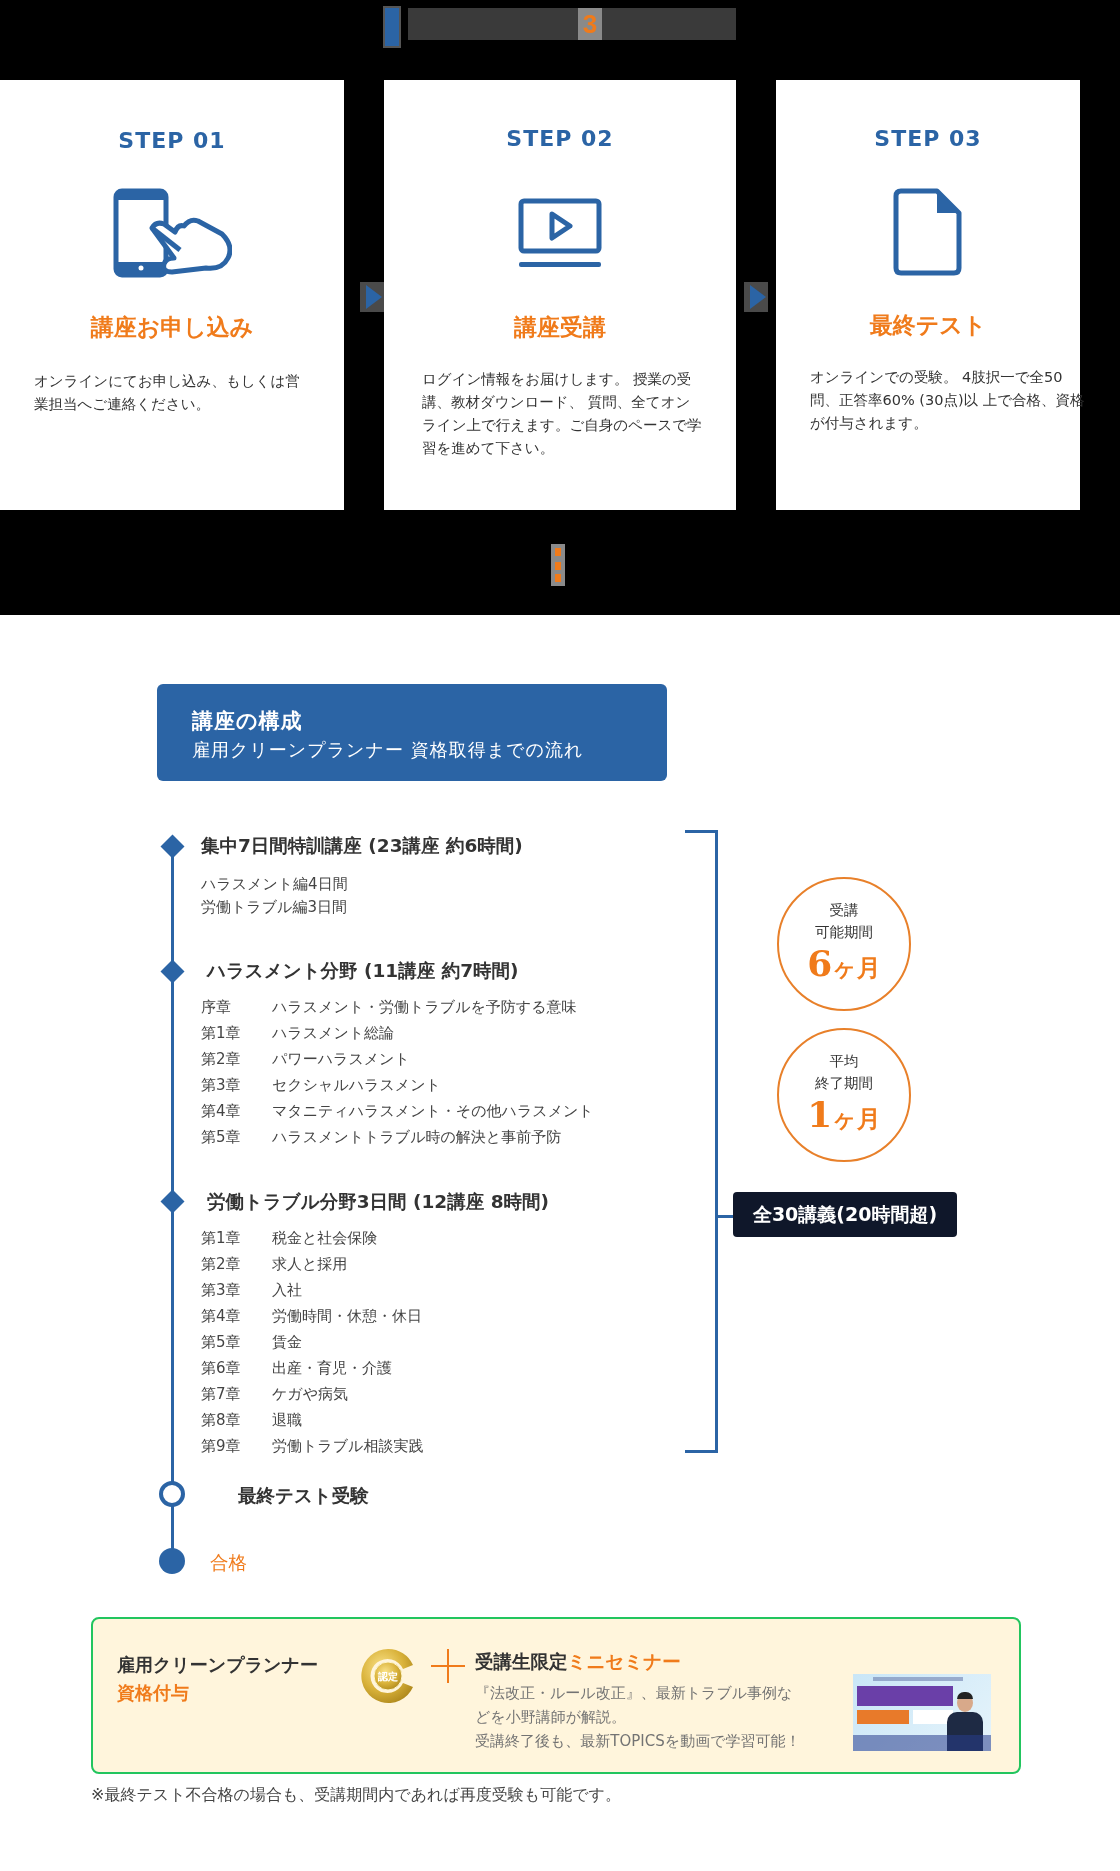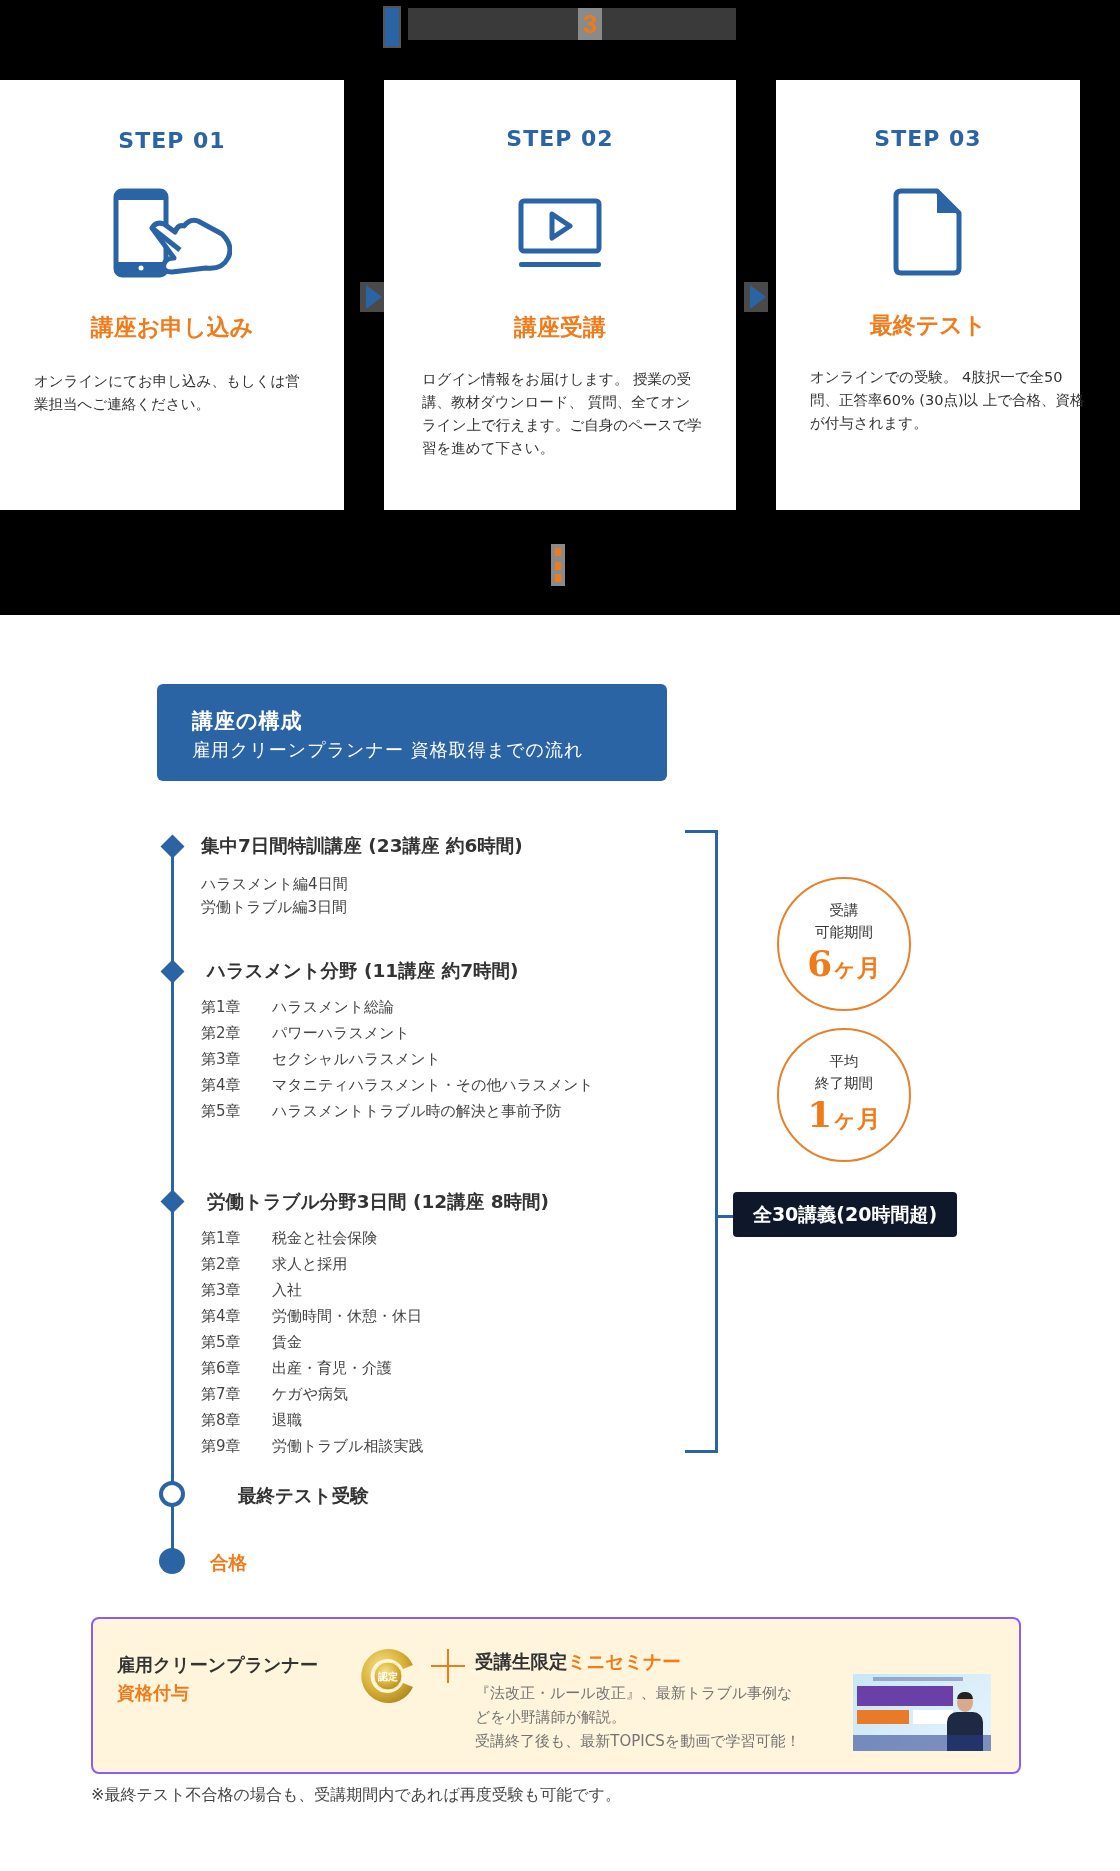--- a/index.html
+++ b/index.html
@@ -61,24 +61,24 @@
   .total-box { position: absolute; left: 733px; top: 1192px; width: 224px; height: 45px; background: #0f172a; border-radius: 4px; color: #fff; font-weight: bold; font-size: 19px; line-height: 45px; text-align: center; }
 
   .period-circle { position: absolute; width: 134px; height: 134px; border-radius: 50%; border: 2px solid #e8802a; text-align: center; background: #fff; }
   .period-circle .lbl { font-size: 14.5px; color: #333; line-height: 22px; }
   .period-circle .val { font-family: "DejaVu Serif", "Liberation Serif", serif; color: #f07b1b; font-size: 36px; font-weight: bold; line-height: 40px; }
   .period-circle .val small { font-size: 24px; font-weight: bold; }
   .pc-1 { left: 777px; top: 877px; padding-top: 20px; }
   .pc-2 { left: 777px; top: 1028px; padding-top: 20px; }
 
   .final-test { position: absolute; left: 210px; top: 1483px; font-weight: bold; font-size: 18.5px; color: #333; margin-left: 28px; }
-  .pass { position: absolute; left: 210px; top: 1550px; font-weight: bold; font-size: 18.5px; color: #f07b1b; text-align: right; }
+  .pass { position: absolute; left: 210px; top: 1550px; font-weight: normal; font-size: 18.5px; color: #f07b1b; text-align: right; }
 
   
-  .benefit { position: absolute; left: 91px; top: 1617px; width: 930px; height: 157px; background: #fff5dc; border: 2px solid #8b5cf6; border-radius: 8px; }
+  .benefit { position: absolute; left: 91px; top: 1617px; width: 930px; height: 157px; background: #fff5dc; border: 2px solid #22c55e; border-radius: 8px; }
   .ben-left-t1 { position: absolute; left: 24px; top: 34px; font-weight: bold; font-size: 18px; color: #333; white-space: nowrap; }
   .ben-left-t2 { position: absolute; left: 24px; top: 62px; font-weight: bold; font-size: 18px; color: #f07b1b; }
   .badge { position: absolute; left: 266px; top: 28px; width: 58px; height: 58px; }
   .plus { position: absolute; left: 338px; top: 30px; width: 34px; height: 34px; }
   .plus::before, .plus::after { content: ""; position: absolute; background: #f07b1b; }
   .plus::before { left: 0; top: 16px; width: 34px; height: 2px; }
   .plus::after { left: 16px; top: 0; width: 2px; height: 34px; }
   .ben-right-title { position: absolute; left: 382px; top: 30px; font-weight: bold; font-size: 18.5px; color: #333; white-space: nowrap; }
   .ben-right-title .hl { color: #f07b1b; }
   .ben-right-desc { position: absolute; left: 382px; top: 62px; font-size: 15px; line-height: 24px; color: #737373; white-space: nowrap; }
@@ -161,20 +161,24 @@
 <div class="timeline-line"></div>
 
 <div class="diamond" style="left:164px; top:838px;"></div>
 <div class="sec-title" style="left:201px; top:833px;">集中7日間特訓講座 (23講座 約6時間)</div>
 <div class="sec-sub" style="left:201px; top:873px;">ハラスメント編4日間</div>
 <div class="sec-sub" style="left:201px; top:896px;">労働トラブル編3日間</div>
 
 <div class="diamond" style="left:164px; top:963px;"></div>
 <div class="sec-title" style="left:207px; top:958px;">ハラスメント分野  (11講座 約7時間)</div>
 <div class="chap-list" style="top:994px;">
+  <div class="chap-row">
+      <span class="chap-no">序章</span>
+      <span>ハラスメント・労働トラブルを予防する意味</span>
+    </div>
   <div class="chap-row">
       <span class="chap-no">第1章</span>
       <span>ハラスメント総論</span>
     </div>
   <div class="chap-row">
       <span class="chap-no">第2章</span>
       <span>パワーハラスメント</span>
     </div>
   <div class="chap-row">
       <span class="chap-no">第3章</span>

